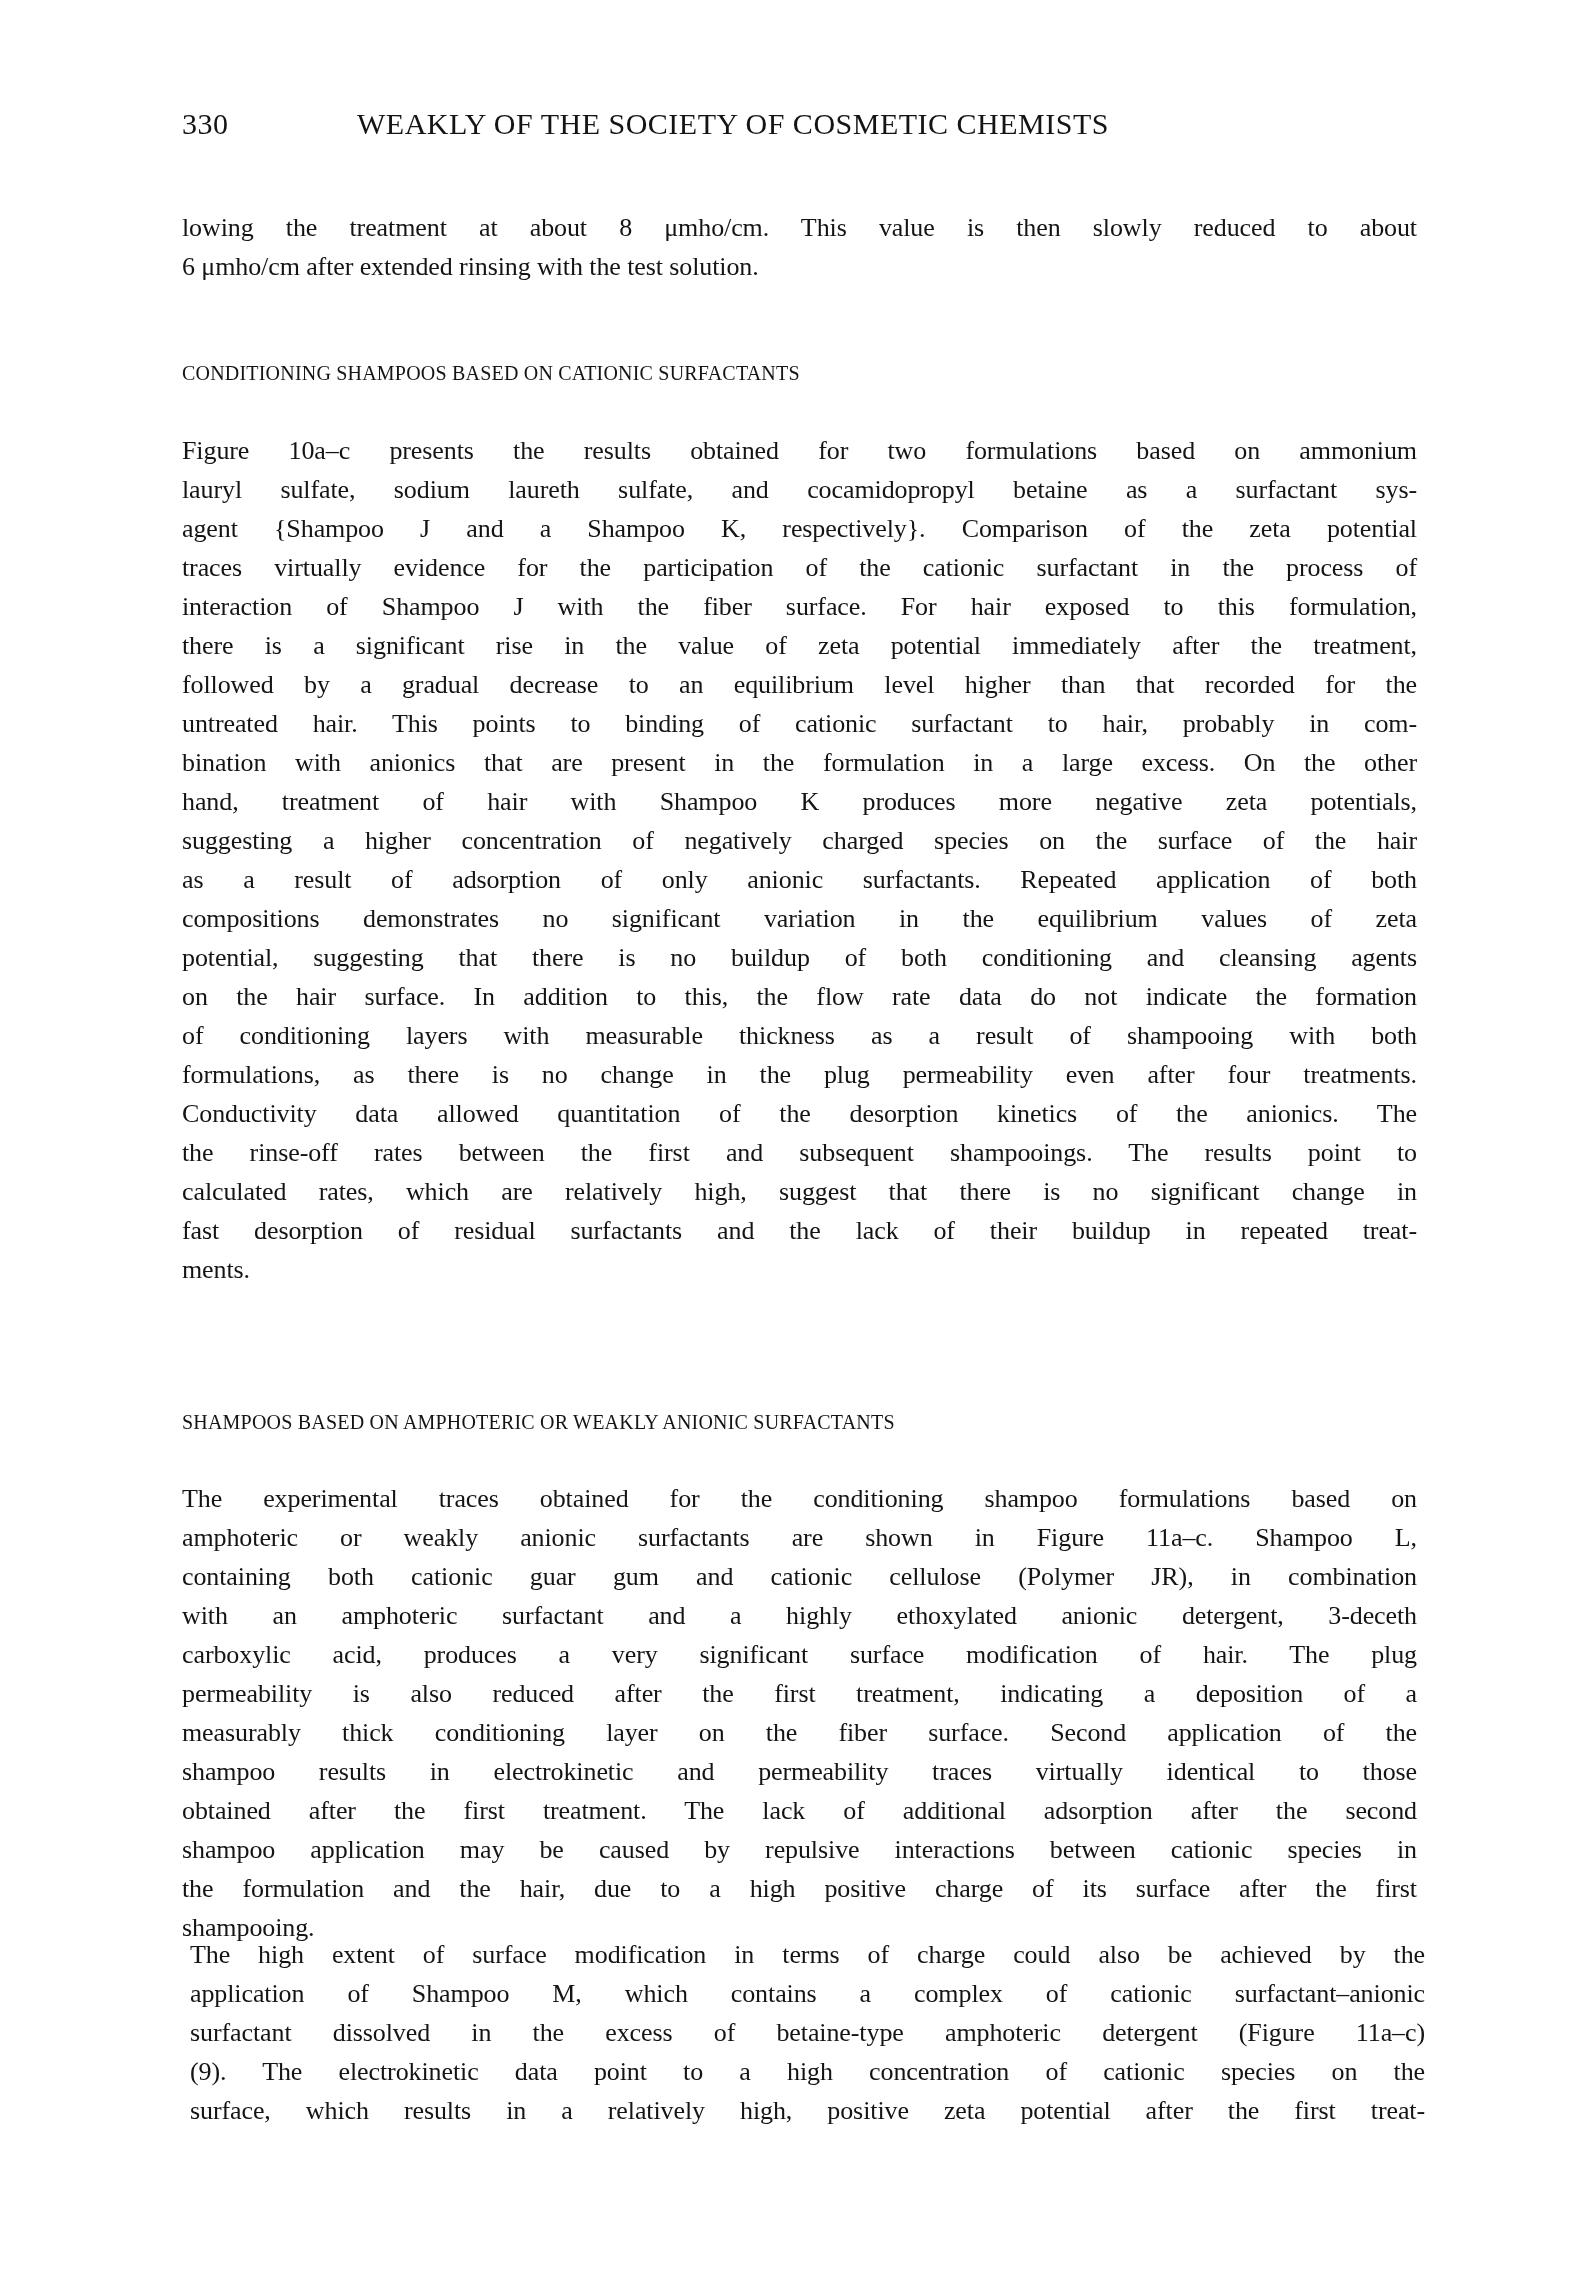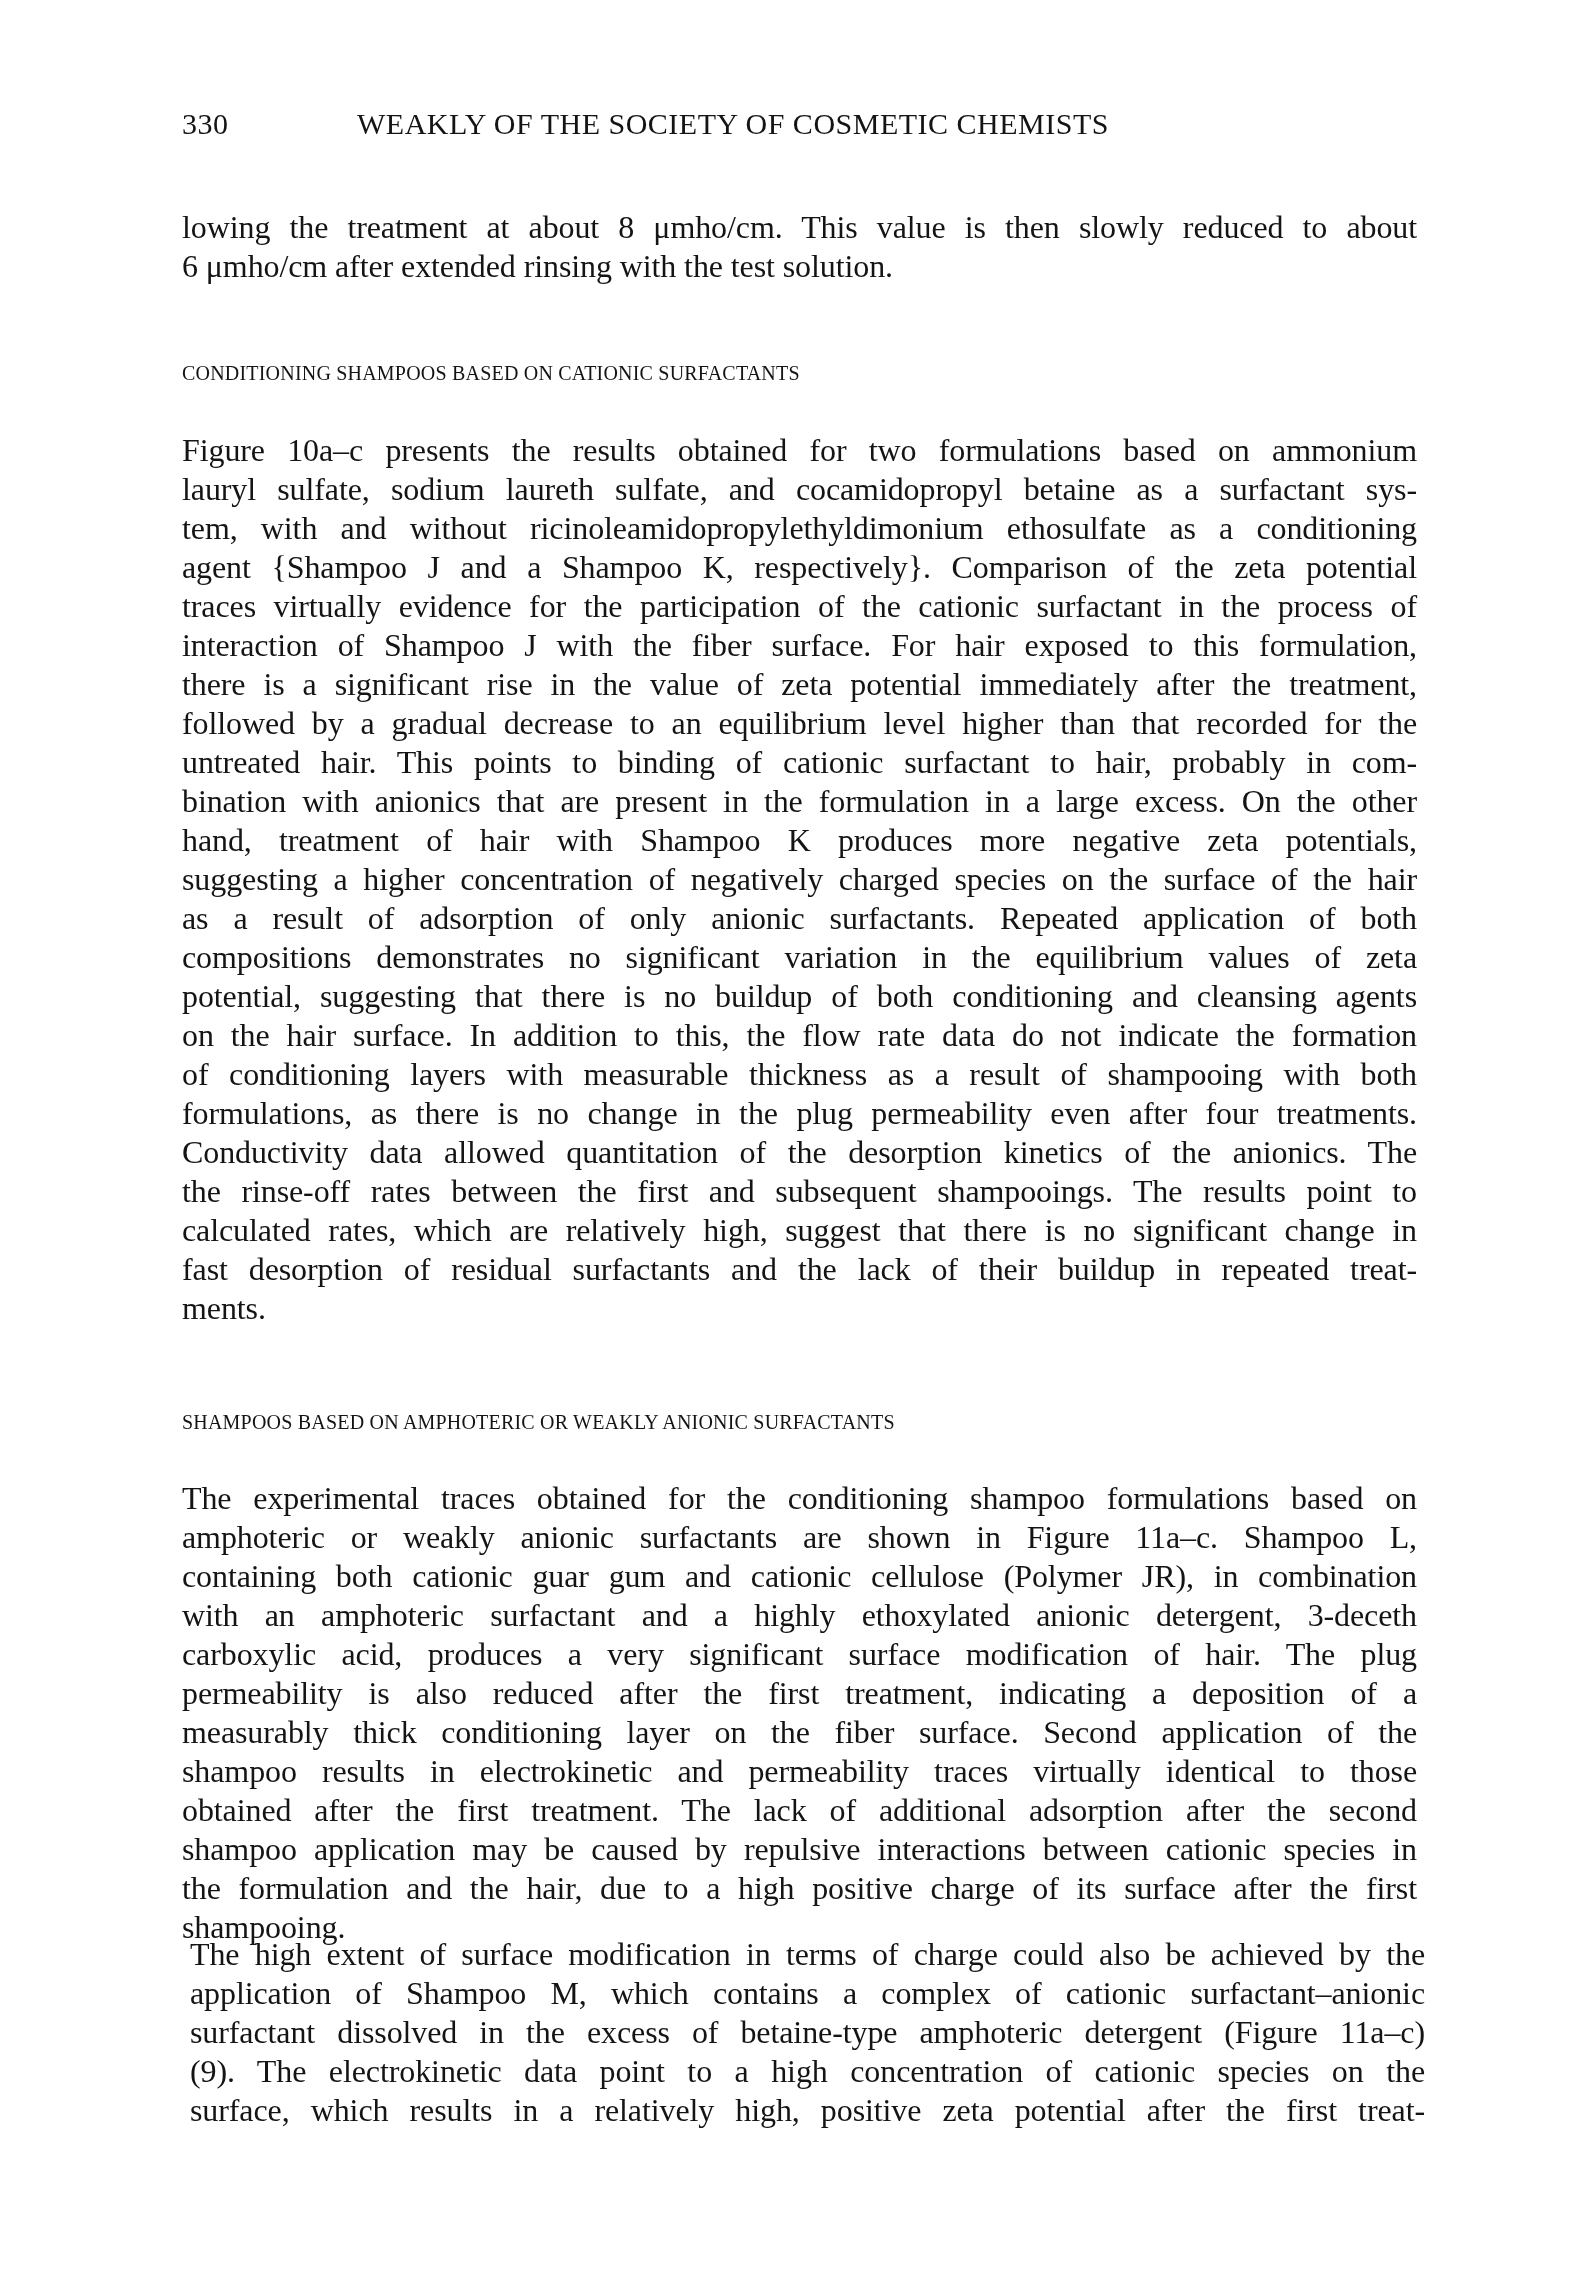--- a/index.html
+++ b/index.html
@@ -44,21 +44,21 @@
   }
   .block {
     position: absolute;
     left: 182px;
     width: 1235px;
   }
   .line {
     display: block;
     height: 39px;
     line-height: 39px;
-    font-size: 32px;
+    font-size: 26px;
     text-align: justify;
     text-align-last: justify;
     white-space: nowrap;
     overflow: visible;
     letter-spacing: -0.1px;
   }
   .line.last {
     text-align-last: left;
   }
   .section-heading {
@@ -83,21 +83,20 @@
   <div class="block" style="top:208px;">
     <span class="line">lowing the treatment at about 8 μmho/cm. This value is then slowly reduced to about</span>
     <span class="line last">6 μmho/cm after extended rinsing with the test solution.</span>
   </div>
 
   <div class="section-heading" style="top:362px;">CONDITIONING SHAMPOOS BASED ON CATIONIC SURFACTANTS</div>
 
   <div class="block" style="top:431px;">
     <span class="line">Figure 10a–c presents the results obtained for two formulations based on ammonium</span>
     <span class="line">lauryl sulfate, sodium laureth sulfate, and cocamidopropyl betaine as a surfactant sys-</span>
-    <span class="line">tem, with and without ricinoleamidopropylethyldimonium ethosulfate as a conditioning</span>
     <span class="line">agent {Shampoo J and a Shampoo K, respectively}. Comparison of the zeta potential</span>
     <span class="line">traces virtually evidence for the participation of the cationic surfactant in the process of</span>
     <span class="line">interaction of Shampoo J with the fiber surface. For hair exposed to this formulation,</span>
     <span class="line">there is a significant rise in the value of zeta potential immediately after the treatment,</span>
     <span class="line">followed by a gradual decrease to an equilibrium level higher than that recorded for the</span>
     <span class="line">untreated hair. This points to binding of cationic surfactant to hair, probably in com-</span>
     <span class="line">bination with anionics that are present in the formulation in a large excess. On the other</span>
     <span class="line">hand, treatment of hair with Shampoo K produces more negative zeta potentials,</span>
     <span class="line">suggesting a higher concentration of negatively charged species on the surface of the hair</span>
     <span class="line">as a result of adsorption of only anionic surfactants. Repeated application of both</span>

